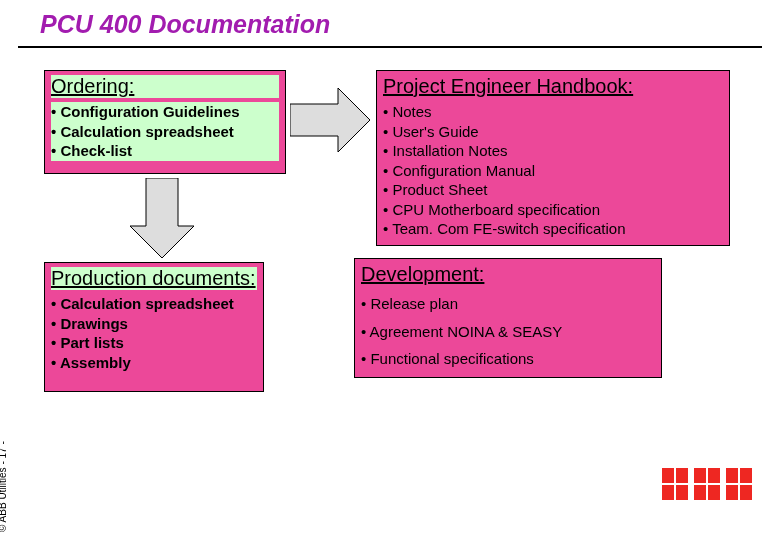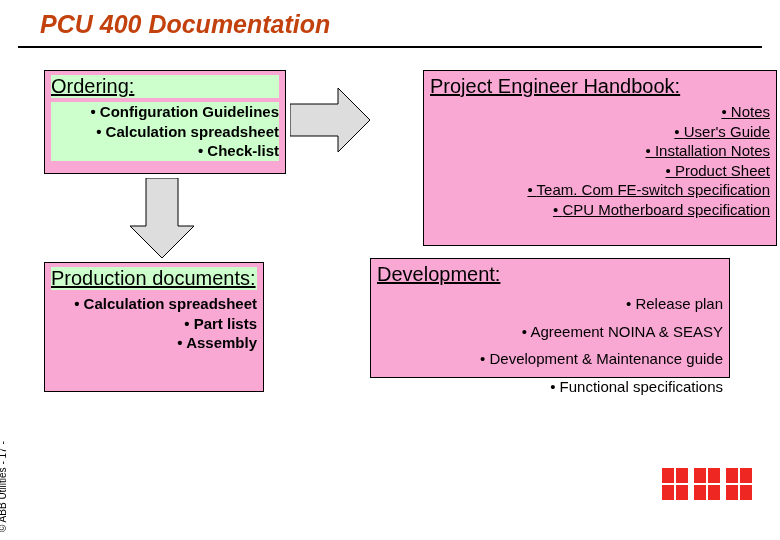--- a/index.html
+++ b/index.html
@@ -12,80 +12,77 @@
     overflow: hidden;
     background: white;
   }
   .title {
     position: absolute;
     left: 40px;
     top: 10px;
     font-size: 25px;
     font-weight: bold;
     font-style: italic;
-    color: #c2410c;
+    color: #a21caf;
   }
   .title-underline {
     position: absolute;
     left: 18px;
     top: 46px;
     width: 744px;
     height: 2px;
     background: #000;
   }
   .box {
     position: absolute;
     border: 1px solid #000;
-    background: #f9a8d4;
+    background: #ec4899;
     box-sizing: border-box;
     padding: 4px 6px;
   }
   .box-ordering {
     left: 44px;
     top: 70px;
     width: 242px;
     height: 104px;
   }
   .box-project {
     left: 376px;
     top: 70px;
     width: 354px;
     height: 176px;
-    margin-left: 47px;
   }
   .box-production {
     left: 44px;
     top: 262px;
     width: 220px;
     height: 130px;
   }
   .box-development {
-    left: 370px;
+    left: 354px;
     top: 258px;
-    width: 360px;
+    width: 308px;
     height: 120px;
   }
   .box-title {
     font-size: 20px;
     text-decoration: underline;
     margin: 0 0 4px 0;
   }
   .item {
     font-size: 15px;
     font-weight: bold;
     line-height: 1.3;
-    text-align: right;
   }
   .box-development .item {
     font-weight: normal;
     margin-top: 8px;
   }
   .box-project .item {
     font-weight: normal;
-    text-decoration: underline;
   }
   .green {
     background: #ccffcc;
   }
   .green .item {
     background: #ccffcc;
   }
   .arrow-right {
     position: absolute;
     left: 290px;
@@ -131,37 +128,38 @@
     <div class="item">• <span>Calculation spreadsheet</span></div>
     <div class="item">• <span>Check-list</span></div>
   </div>
 </div>
 
 <div class="box box-project">
   <div class="box-title">Project Engineer Handbook:</div>
   <div class="item">• <span>Notes</span></div>
   <div class="item">• <span>User's Guide</span></div>
   <div class="item">• <span>Installation Notes</span></div>
+  <div class="item">• <span>Configuration Manual</span></div>
   <div class="item">• <span>Product Sheet</span></div>
+  <div class="item">• <span>CPU Motherboard specification</span></div>
   <div class="item">• <span>Team. Com FE-switch specification</span></div>
-  <div class="item">• <span>CPU Motherboard specification</span></div>
 </div>
 
 <div class="box box-production">
   <div class="box-title green">Production documents:</div>
   <div class="item">• <span>Calculation spreadsheet</span></div>
+  <div class="item">• <span>Drawings</span></div>
   <div class="item">• <span>Part lists</span></div>
   <div class="item">• <span>Assembly</span></div>
 </div>
 
 <div class="box box-development">
   <div class="box-title">Development:</div>
   <div class="item">• <span>Release plan</span></div>
   <div class="item">• <span>Agreement NOINA &amp; SEASY</span></div>
-  <div class="item">• <span>Development &amp; Maintenance guide</span></div>
   <div class="item">• <span>Functional specifications</span></div>
 </div>
 
 <svg class="arrow-right" viewBox="0 0 80 64">
   <polygon points="0,16 48,16 48,0 80,32 48,64 48,48 0,48" fill="#ddd" stroke="#000" stroke-width="1"></polygon>
 </svg>
 
 <svg class="arrow-down" viewBox="0 0 64 80">
   <polygon points="16,0 48,0 48,48 64,48 32,80 0,48 16,48" fill="#ddd" stroke="#000" stroke-width="1"></polygon>
 </svg>

